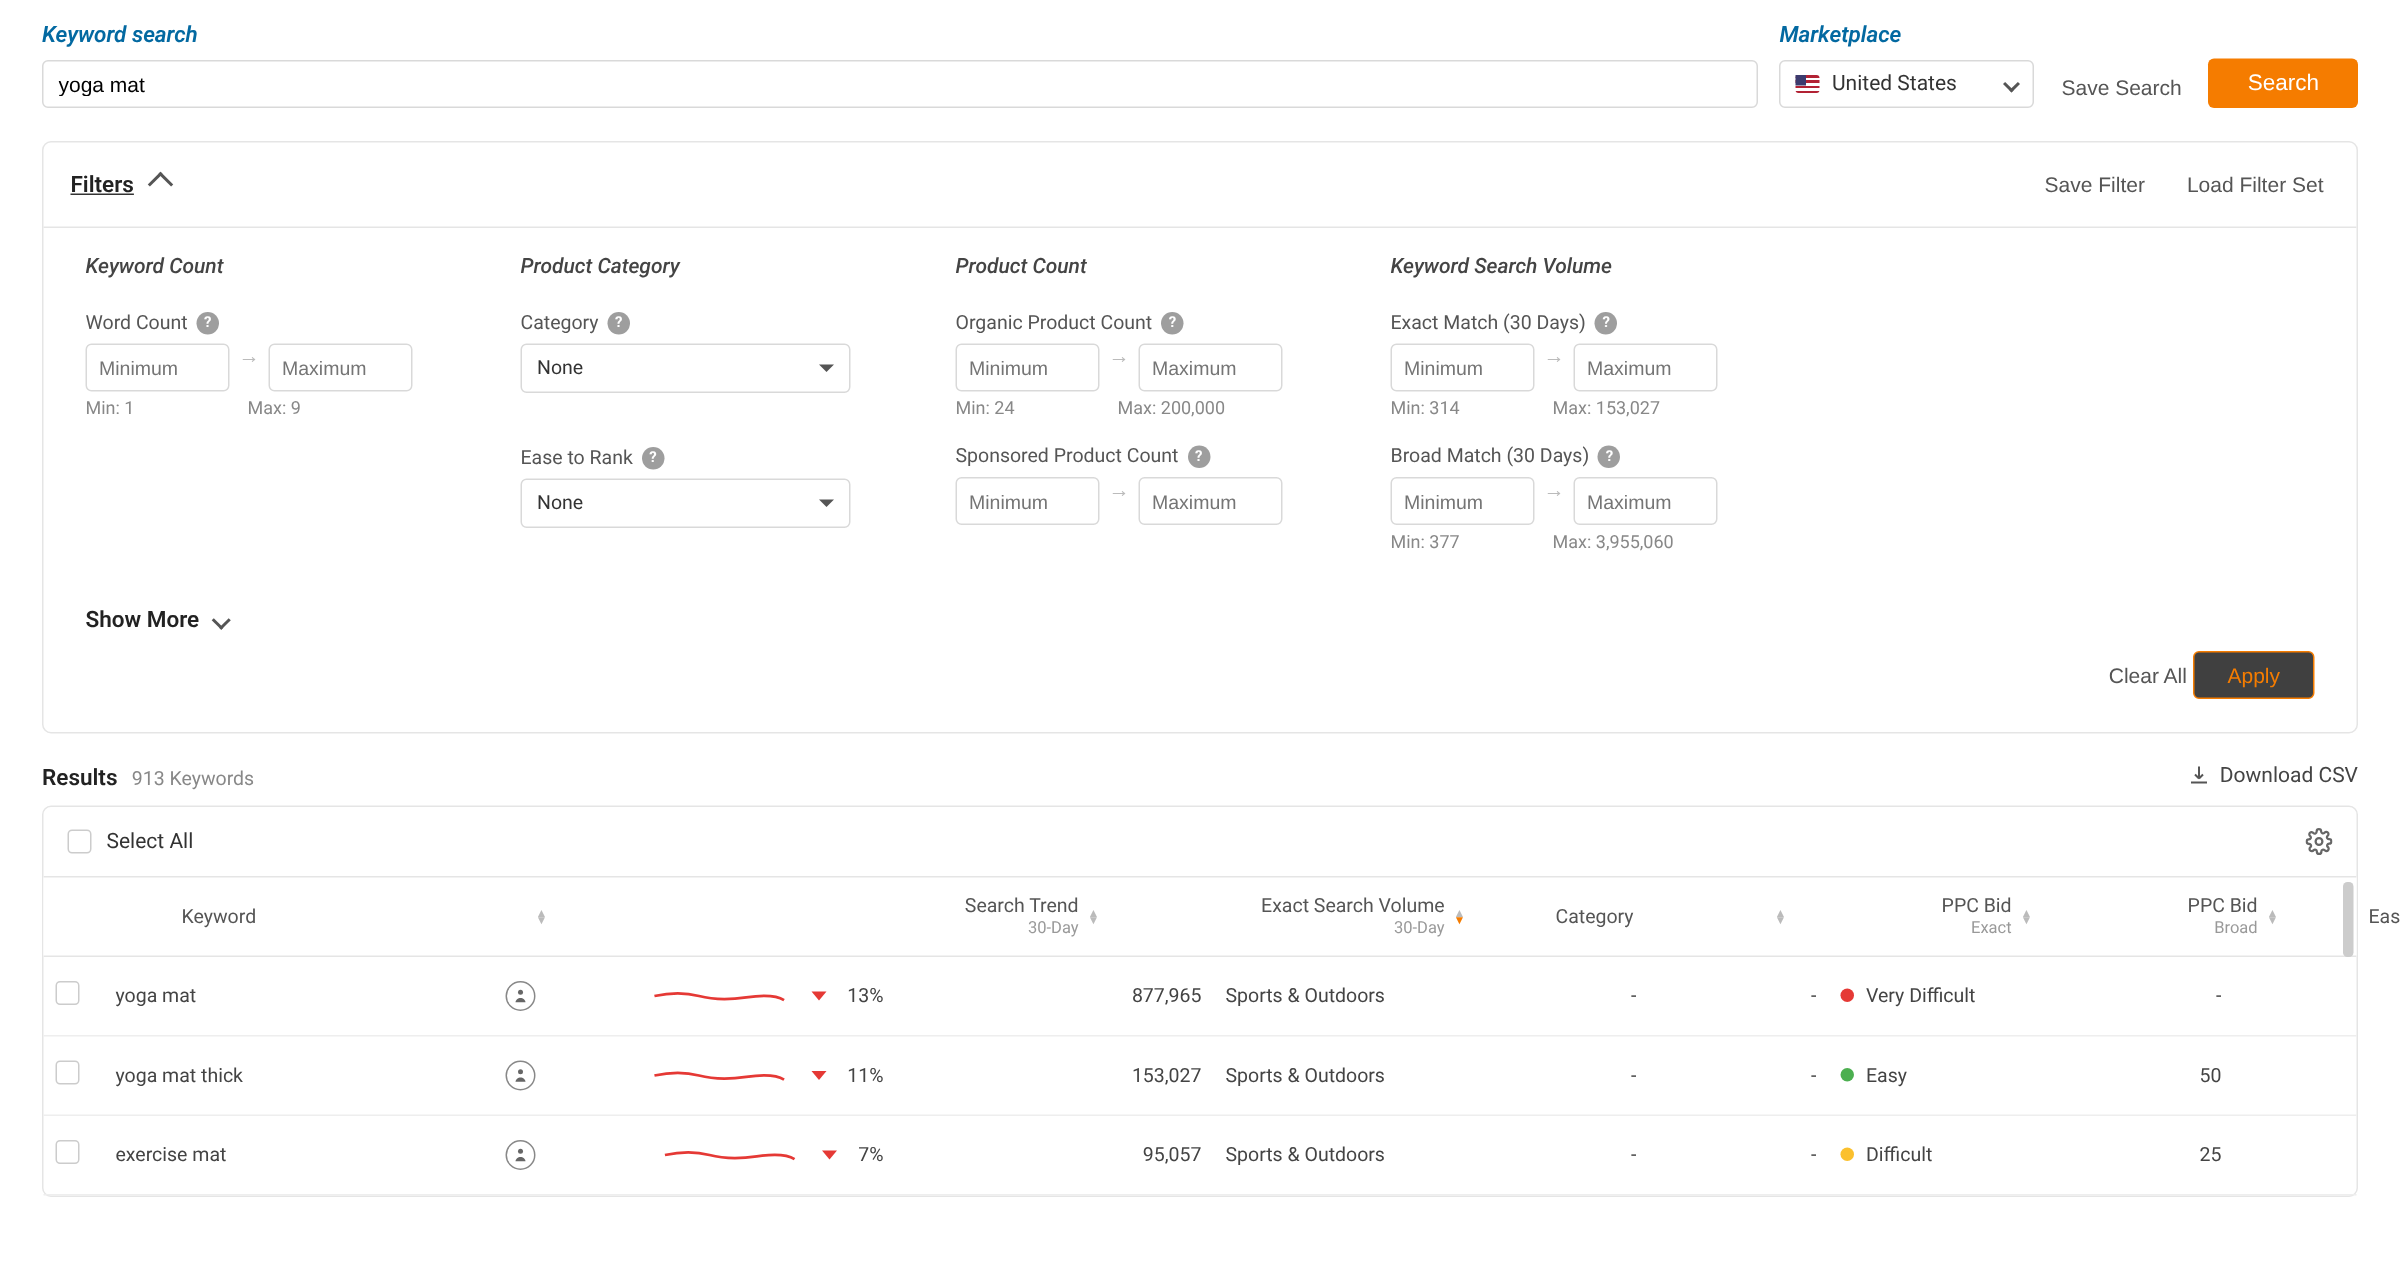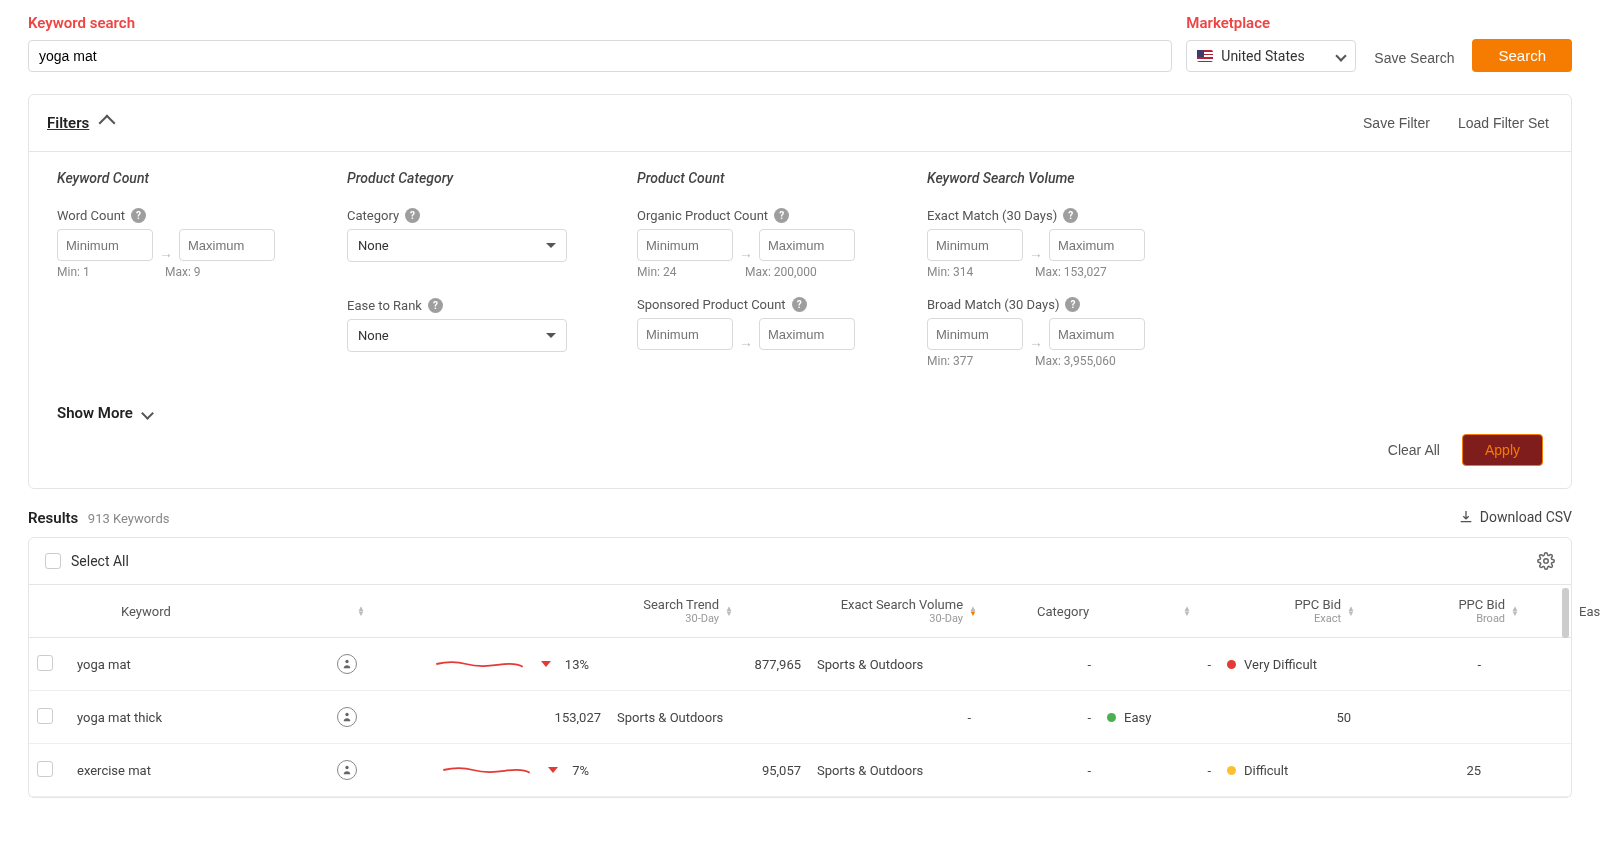--- a/index.html
+++ b/index.html
@@ -3,54 +3,54 @@
 <meta charset="utf-8">
 <style>
 * { box-sizing: border-box; margin: 0; padding: 0; }
 body { font-family: -apple-system, BlinkMacSystemFont, "Segoe UI", Roboto, sans-serif; background: #fff; color: #333; font-size: 14px; }
 .container { padding: 8px 28px 0 28px; }
 
 
 .search-section { display: flex; gap: 14px; align-items: flex-end; margin-bottom: 22px; padding-top: 6px;}
 .search-col { display: flex; flex-direction: column; }
 .search-col.grow { flex: 1; }
-.label { font-size: 15px; font-weight: 600; color: #ef4444; margin-bottom: 8px; }
+.label { font-size: 15px; font-weight: 600; color: #0369a1; margin-bottom: 8px; font-style: italic; }
 .input-lg { height: 32px; border: 1px solid #d9d9d9; border-radius: 4px; padding: 0 10px; font-size: 14px; width: 100%; }
 .marketplace-select { height: 32px; border: 1px solid #d9d9d9; border-radius: 4px; padding: 0 10px; display: flex; align-items: center; gap: 8px; width: 170px; justify-content: space-between; cursor:pointer;}
 .flag { width: 16px; height: 12px; background: linear-gradient(#b22234 0%, #b22234 15%, #fff 15%, #fff 30%, #b22234 30%, #b22234 45%, #fff 45%, #fff 60%, #b22234 60%, #b22234 75%, #fff 75%, #fff 90%, #b22234 90%); position: relative; border-radius: 2px; }
 .flag::before { content:""; position:absolute; left:0; top:0; width:7px; height:7px; background:#3c3b6e; }
 .link-btn { background: none; border: none; color: #555; font-size: 14px; cursor: pointer; padding: 6px 4px; }
 .btn-primary { background: #f57c00; color: #fff; border: none; border-radius: 4px; padding: 8px 26px; font-size: 15px; font-weight: 500; cursor: pointer; }
-.btn-outline { background: #7f1d1d; color: #f57c00; border: 1px solid #f57c00; border-radius: 4px; padding: 7px 22px; font-size: 14px; cursor: pointer; }
+.btn-outline { background: #404040; color: #f57c00; border: 1px solid #f57c00; border-radius: 4px; padding: 7px 22px; font-size: 14px; cursor: pointer; }
 
 
 .panel { border: 1px solid #e5e5e5; border-radius: 6px; background: #fff; margin-bottom: 20px; }
 .panel-head { display: flex; justify-content: space-between; align-items: center; padding: 14px 18px; }
 .panel-head .left { display: flex; align-items: center; gap: 12px; text-decoration: underline; }
 .panel-title { font-size: 15px; font-weight: 600; color: #222; }
 .chev { width: 12px; height: 12px; border-left: 2px solid #555; border-bottom: 2px solid #555; transform: rotate(135deg); }
 .chev.down { transform: rotate(-45deg); }
 .panel-head .right { display: flex; gap: 20px; }
 .panel-body { border-top: 1px solid #e5e5e5; padding: 18px 28px 22px 28px; }
 
 .filter-grid { display: grid; grid-template-columns: 290px 290px 290px 290px; gap: 0; }
 .filter-group-title { font-size: 14px; font-weight: 500; color: #444; margin-bottom: 22px; font-style: italic; }
 .filter-label { font-size: 13px; color: #555; margin-bottom: 6px; display: flex; align-items: center; gap: 6px; margin-top:2px;}
 .help-icon { width: 15px; height: 15px; border-radius: 50%; background: #9e9e9e; color: #fff; display: inline-flex; align-items: center; justify-content: center; font-size: 10px; font-weight: bold; }
-.minmax { display: flex; align-items: flex-end; gap: 6px; }
+.minmax { display: flex; align-items: flex-start; gap: 6px; }
 .minmax input { width: 96px; height: 32px; border: 1px solid #d9d9d9; border-radius: 4px; padding: 0 8px; font-size: 13px; }
 .arrow-sep { color: #bbb; font-size: 14px; }
 .hint-row { display: flex; gap: 6px; font-size: 12px; color: #888; margin-top: 4px; }
 .hint-row .hmin { width: 102px; }
 .select { width: 220px; height: 33px; border: 1px solid #d9d9d9; border-radius: 4px; padding: 0 10px; display: flex; align-items: center; justify-content: space-between; font-size: 13px; cursor:pointer;}
 .tri-down { width: 0; height: 0; border-left: 5px solid transparent; border-right: 5px solid transparent; border-top: 5px solid #555; }
 .filter-block { margin-bottom: 18px; }
 
 .show-more { display: flex; align-items: center; gap: 10px; font-size: 15px; font-weight: 600; color: #222; cursor: pointer; margin: 10px 0 0 -10px; padding:8px 10px;}
-.panel-foot { display: flex; justify-content: flex-end; gap: 18px; align-items: center; padding: 4px 0 0 0; }
+.panel-foot { display: flex; justify-content: flex-end; align-items: center; padding: 4px 0 0 0; }
 
 
 .results-head { display: flex; justify-content: space-between; align-items: flex-start; margin-bottom: 10px; }
 .results-title { font-size: 15px; font-weight: 600; color: #222; }
 .results-sub { font-size: 13px; color: #888; margin-left: 6px; font-weight: 400; }
 .download-link { display: flex; align-items: center; gap: 6px; color: #444; cursor: pointer; font-size: 14px; }
 
 .table-wrap { border: 1px solid #e5e5e5; border-radius: 6px; position: relative; }
 .sel-row { display: flex; align-items: center; justify-content: space-between; padding: 14px 16px; }
 .sel-left { display: flex; align-items: center; gap: 10px; }
@@ -367,20 +367,27 @@
     <div class="td"><span class="cb"></span></div>
     <div class="td">yoga mat thick</div>
     <div class="td">
             <span class="circle-ic">
               <svg width="10" height="10" viewBox="0 0 24 24" fill="#666">
                 <circle cx="12" cy="6" r="4"></circle>
                 <path d="M4 22c0-4 4-7 8-7s8 3 8 7"></path>
               </svg>
             </span>
           </div>
+    <div class="td trend-cell">
+      <svg class="spark" viewBox="0 0 100 20">
+              <path d="M2 10 Q 20 6 35 10 T 70 11 T 98 13"></path>
+            </svg>
+      <span class="tri-red"></span>
+      <span>11%</span>
+    </div>
     <div class="td right">153,027</div>
     <div class="td">Sports &amp; Outdoors</div>
     <div class="td right">-</div>
     <div class="td right">-</div>
     <div class="td"><span class="dot green"></span>Easy</div>
     <div class="td right">50</div>
   </div>
         <div class="trow">
     <div class="td"><span class="cb"></span></div>
     <div class="td">exercise mat</div>

